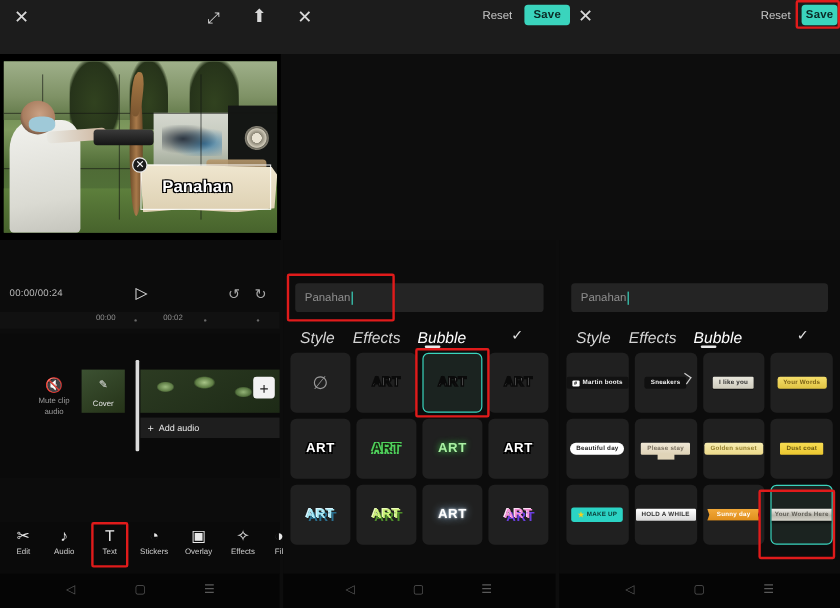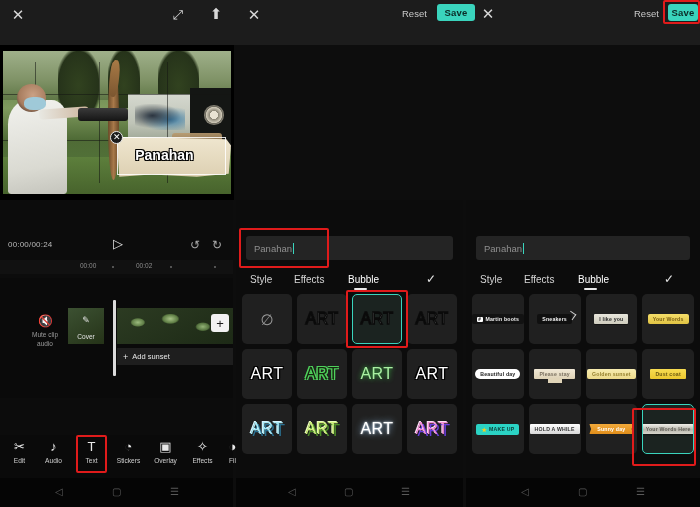--- a/index.html
+++ b/index.html
@@ -127,32 +127,32 @@
 
   
   .tpanel { position:absolute; top:200px; height:278px; background:#0c0c0c; }
   .tp2 { left:236px; width:227px; }
   .tp3 { left:466px; width:234px; }
   .t-input { position:absolute; left:10px; top:36px; height:24px; background:#242424;
              border-radius:3px; display:flex; align-items:center; padding:0 8px; }
   .t-input span { color:#8f8f8f; font-size:9.5px; }
   .caret { display:inline-block; width:1.3px; height:11px; background:#3ad4bd; margin-left:1px; }
   .tabs { position:absolute; top:72px; left:0; width:100%; height:20px; }
-  .tab { position:absolute; color:#d5d5d5; font-size:10px; }
+  .tab { position:absolute; color:#d5d5d5; font-size:13px;font-style:italic; }
   .tab.sel { color:#fff; }
   .tab-underline { position:absolute; top:16px; width:13px; height:2px; background:#e8e8e8; border-radius:1px; }
   .tab-check { position:absolute; color:#e2e2e2; font-size:12px; }
 
   .grid { position:absolute; left:6px; top:94px; display:grid; grid-template-columns: repeat(4, 1fr);
           gap:5px; }
   .g2 { width:215px; } .g3 { width:222px; }
   .cell { position:relative; height:50px; background:#202020; border-radius:5px;
           display:flex; align-items:center; justify-content:center; overflow:hidden; }
   .cell.sel { border:1.4px solid #3ad4bd; background:#1b2320; }
-  .art { font-size:16px; font-weight:normal; letter-spacing:.5px; line-height:1; }
+  .art { font-size:11px; font-weight:bold; letter-spacing:.5px; line-height:1; }
   .art-out { color:#fff; -webkit-text-stroke:1.4px #0a0a0a; text-shadow:0 0 0 #000; }
   .art-w  { color:#fff; text-shadow:-1.2px -1.2px 0 #000,1.2px -1.2px 0 #000,-1.2px 1.2px 0 #000,1.2px 1.2px 0 #000; }
   .art-g-out { color:#16240f; text-shadow:-1.2px -1.2px 0 #4fd15c,1.2px -1.2px 0 #4fd15c,-1.2px 1.2px 0 #4fd15c,1.2px 1.2px 0 #4fd15c; }
   .art-g  { color:#a9f0a2; text-shadow:0 0 5px #3ecf4b; }
   .art-c  { color:#a7e9f5; text-shadow:2px 2px 0 #2a6f8f, -1px -1px 0 #d9f6ff; }
   .art-gy { color:#cdf07a; text-shadow:2px 2px 0 #4e8f2a, -1px -1px 0 #eafcbb; }
   .art-wg { color:#fff; text-shadow:0 0 7px #9fd0ff, 0 0 2px #fff; }
   .art-p  { color:#f58fd8; text-shadow:2px 2px 0 #6a3ee0, -1px -1px 0 #fde1f6; }
 
   .bub { font-size:5.2px; font-weight:bold; padding:2px 5px; white-space:nowrap;
@@ -307,21 +307,21 @@
         <div class="cover-pen">✎</div>
         <div class="cover-lbl">Cover</div>
       </div>
 
       <div class="clip"></div>
       <div class="addbtn">+</div>
       <div class="playhead"></div>
 
       <div class="audiorow">
         <span class="plus">+</span>
-        <span>Add sunset</span>
+        <span>Add audio</span>
       </div>
     </div>
   </div>
 
   <div class="tpanel tp2">
     <div class="t-input" style="width:207px;" title="Enter text">
       <span>Panahan</span>
         <span class="caret"></span>
     </div>
     <div class="hl-red" style="left:3px; top:28px; width:90px; height:40px;"></div>

